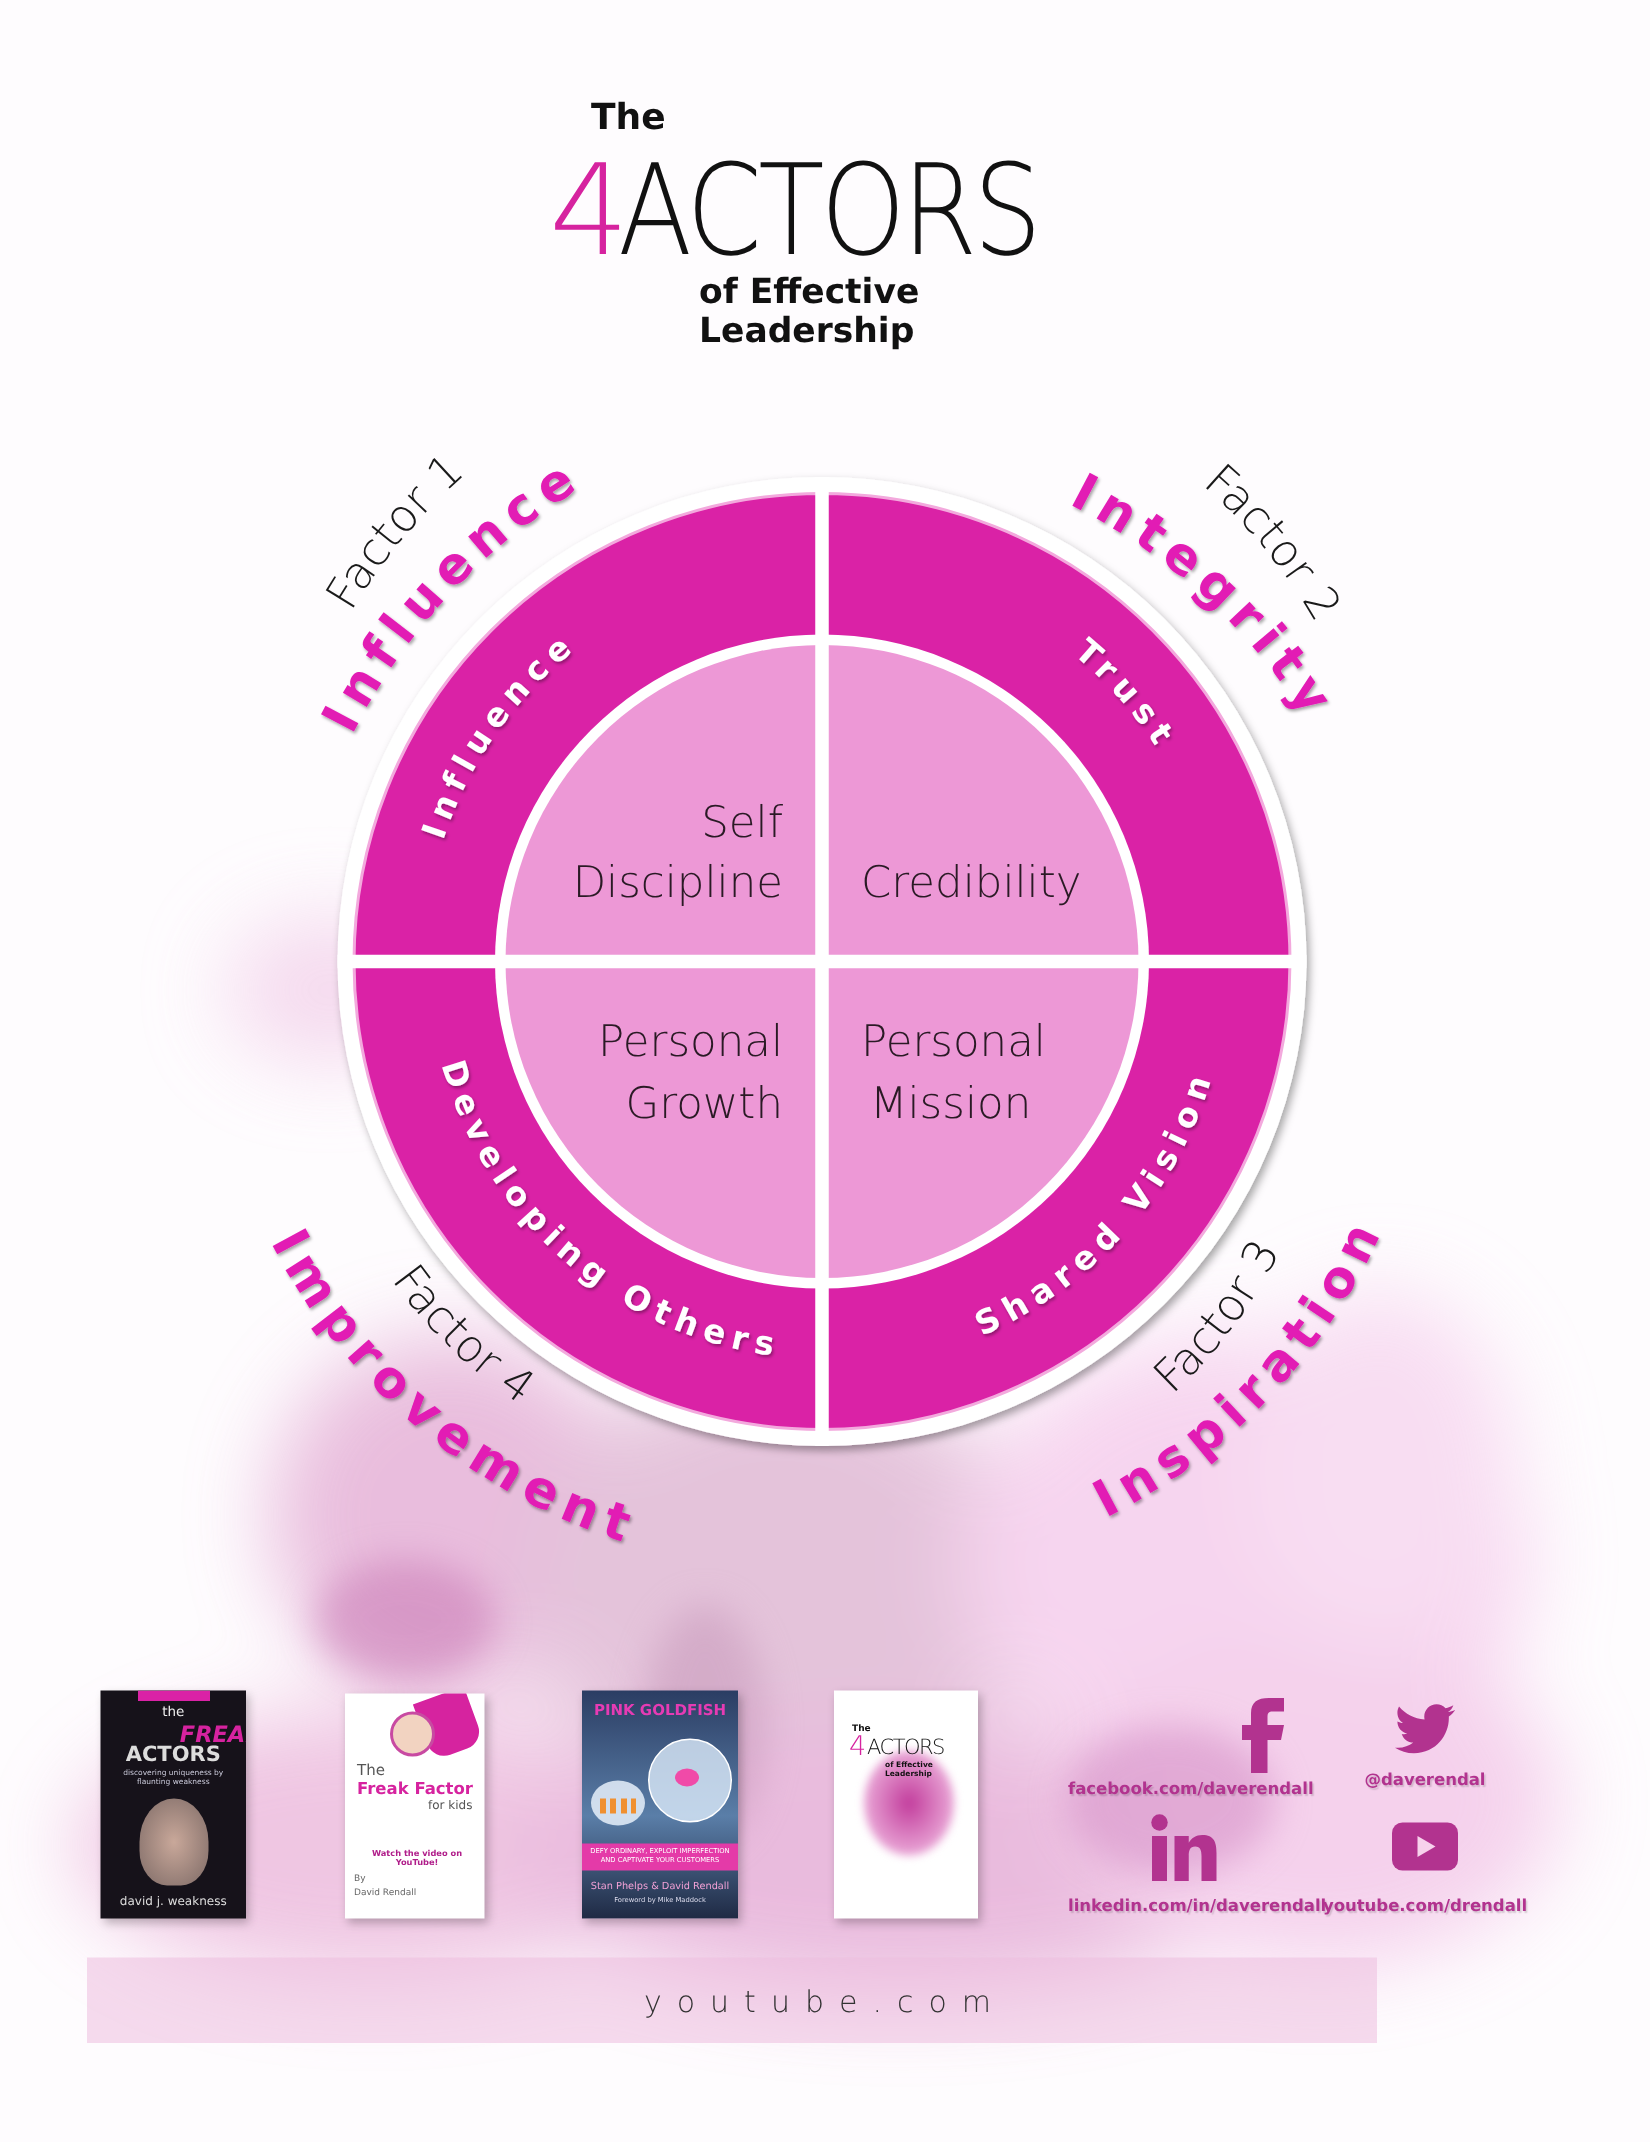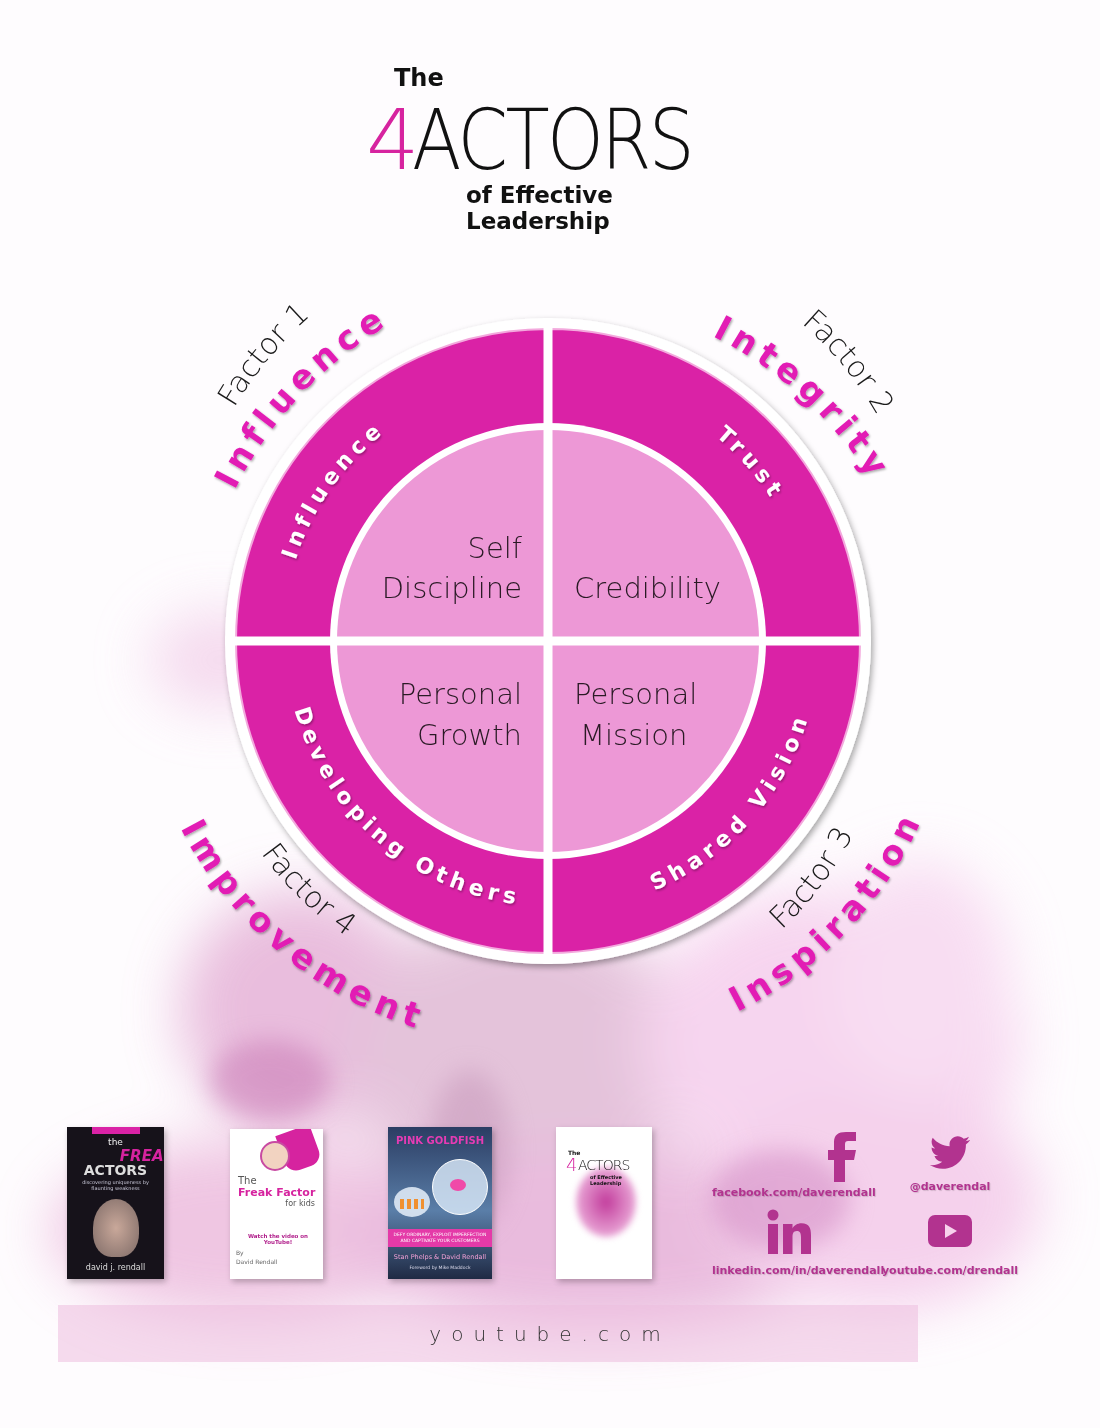--- a/index.html
+++ b/index.html
@@ -134,21 +134,21 @@
 </svg>
 
 <div class="books">
   <div class="book book1">
     <div style="position:absolute;left:25px;top:0;width:48px;height:7px;background:#da22a6;"></div>
     <div style="position:absolute;left:0;top:10px;width:97px;text-align:center;color:#eee;font-size:9px;">the</div>
     <div style="position:absolute;left:0;top:20px;width:97px;text-align:center;color:#d6239f;font-size:15px;font-weight:bold;font-style:italic;padding-left:32px;">FREAK</div>
     <div style="position:absolute;left:0;top:35px;width:97px;text-align:center;color:#ddd;font-size:14px;font-weight:bold;">ACTORS</div>
     <div style="position:absolute;left:12px;top:52px;width:73px;text-align:center;color:#c8c8d8;font-size:5px;line-height:6px;">discovering uniqueness by flaunting weakness</div>
     <div style="position:absolute;left:26px;top:72px;width:46px;height:58px;border-radius:50% 50% 40% 40%;background:radial-gradient(#c9a89a,#7d6a66);"></div>
-    <div style="position:absolute;left:0;top:136px;width:97px;text-align:center;color:#ddd;font-size:8px;">david j. rendall</div>
+    <div style="position:absolute;left:0;top:136px;width:97px;text-align:center;color:#ddd;font-size:8px;">david j. weakness</div>
   </div>
   <div class="book book2">
     <div style="position:absolute;right:6px;top:0;width:36px;height:40px;border-radius:0 0 12px 12px;background:#d6239f;transform:rotate(-20deg);"></div>
     <div style="position:absolute;left:30px;top:12px;width:26px;height:26px;border-radius:50%;background:#f2d3c1;border:2px solid #c84aa2;"></div>
     <div style="position:absolute;left:8px;top:46px;color:#555;font-size:10px;">The</div>
     <div style="position:absolute;left:8px;top:57px;color:#d6239f;font-size:11px;font-weight:bold;">Freak Factor</div>
     <div style="position:absolute;right:8px;top:70px;color:#555;font-size:8px;">for kids</div>
     <div style="position:absolute;left:6px;top:104px;width:84px;text-align:center;color:#b01d8a;font-size:5.5px;font-weight:bold;">Watch the video on YouTube!</div>
     <div style="position:absolute;left:6px;top:120px;color:#666;font-size:6px;">By</div>
     <div style="position:absolute;left:6px;top:129px;color:#666;font-size:6px;">David Rendall</div>

